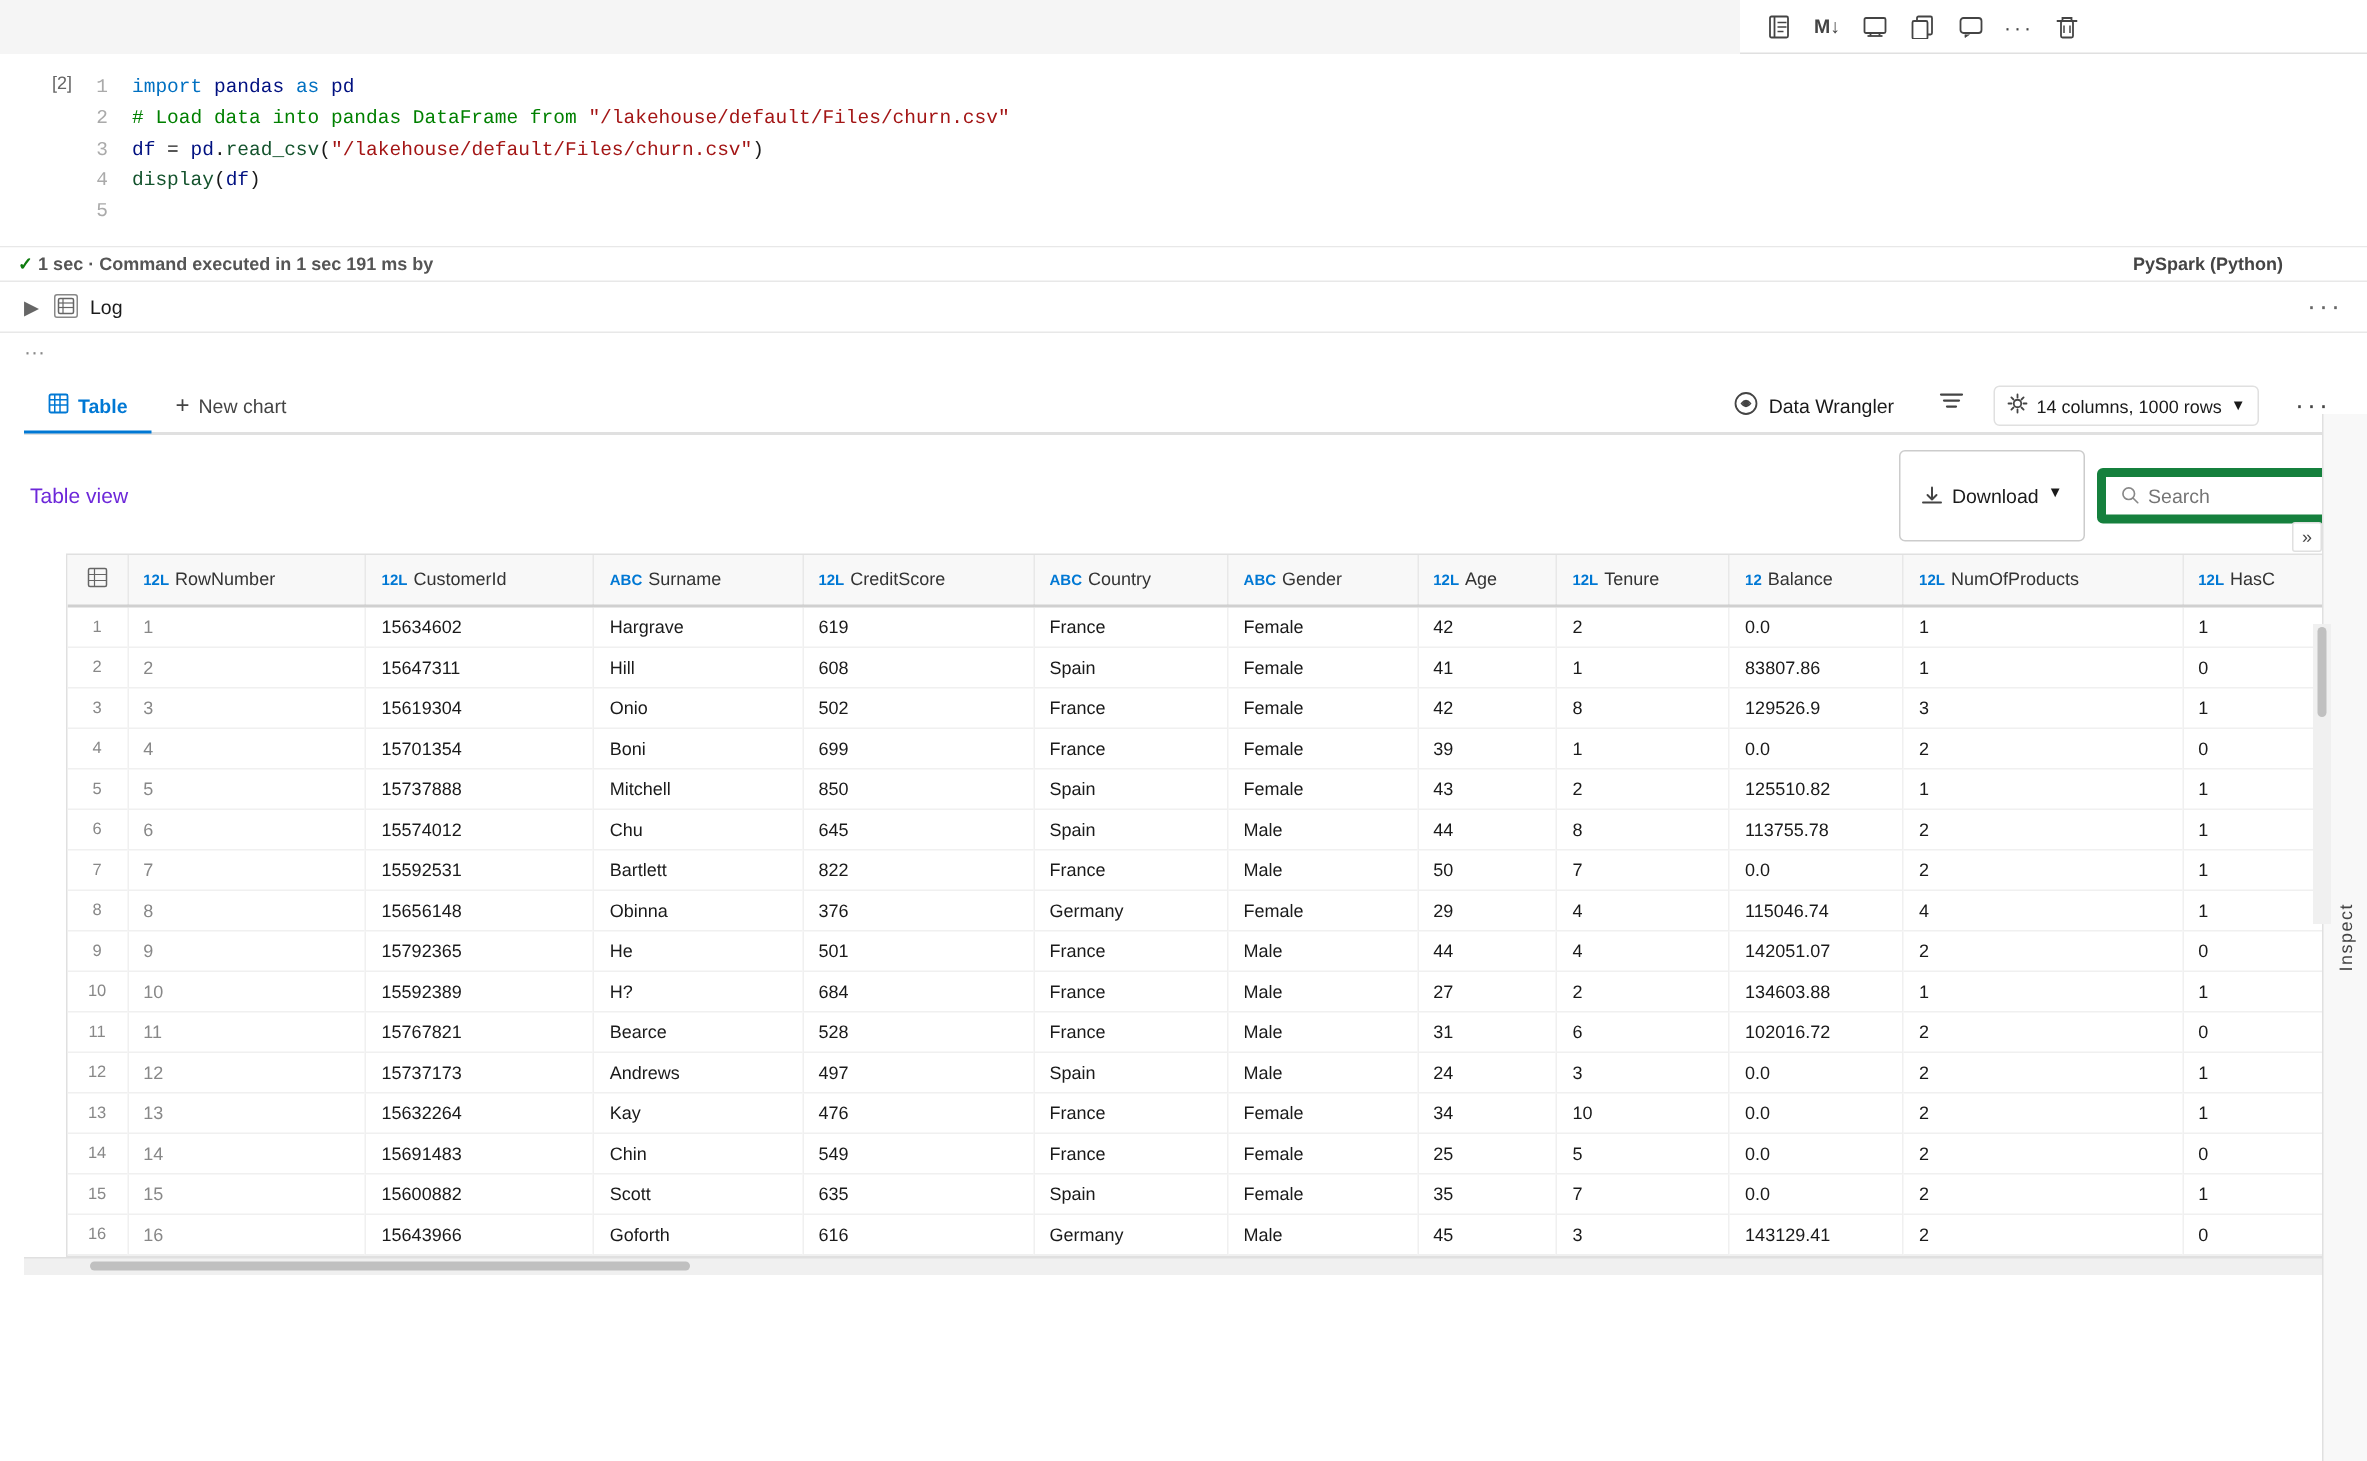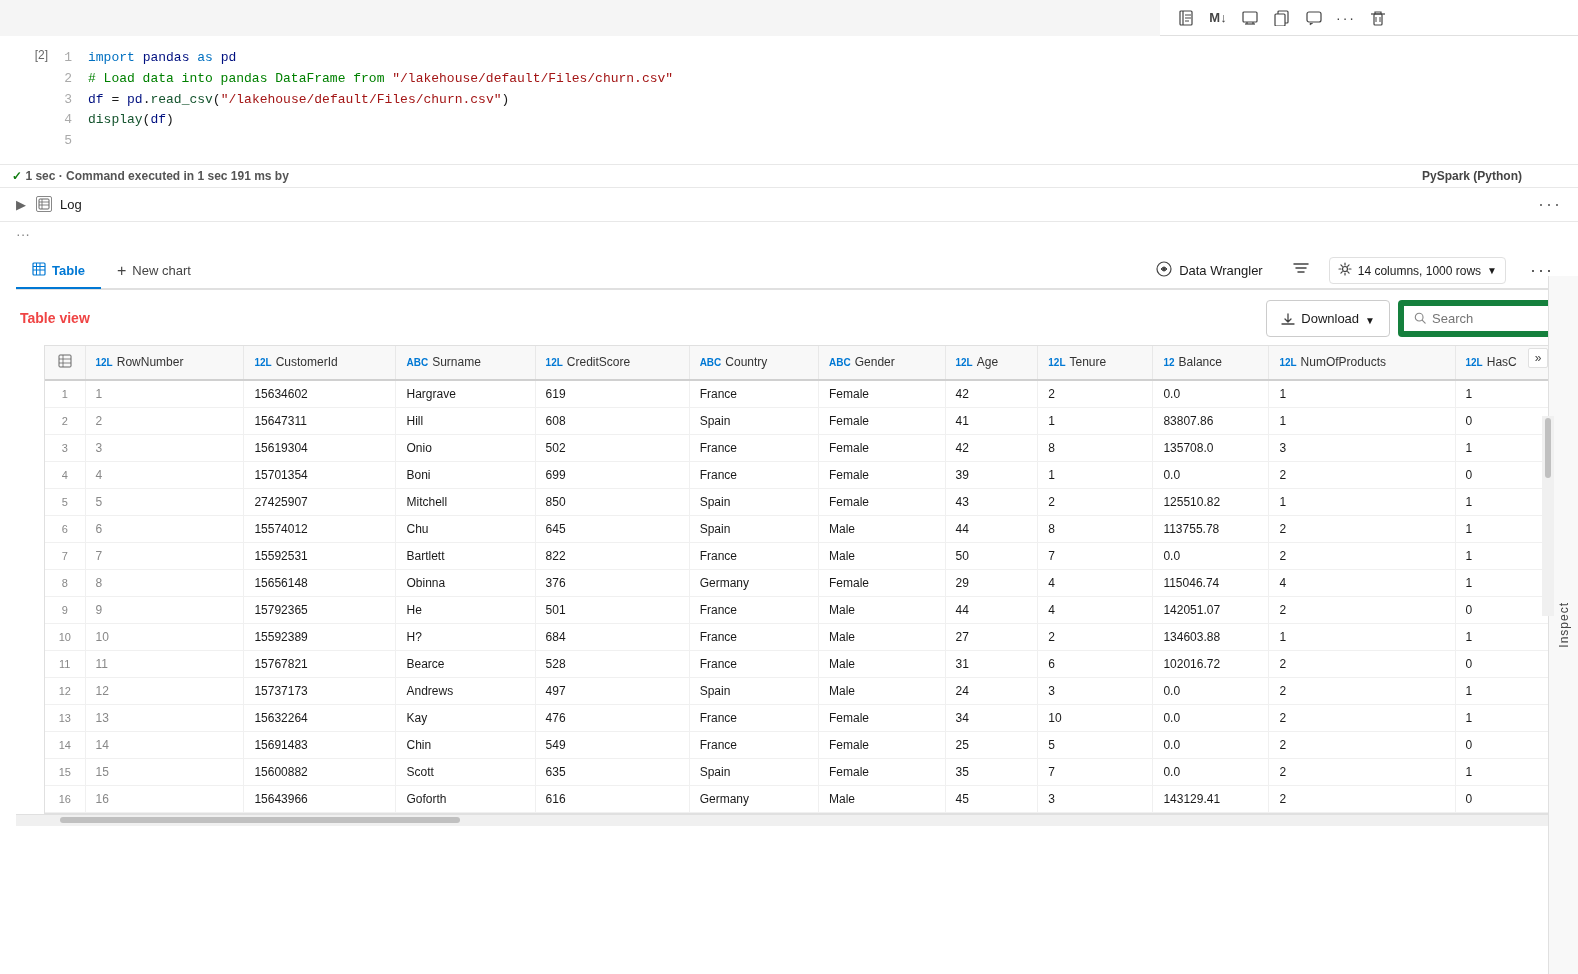--- a/index.html
+++ b/index.html
@@ -127,28 +127,28 @@
     .more-btn {
       cursor: pointer; color: #444; font-size: 18px; background: none; border: none;
       padding: 4px 8px; letter-spacing: 2px;
     }
 
     
     .table-view-header {
       display: flex; align-items: center; justify-content: space-between;
       padding: 10px 4px 8px; background: #fff;
     }
-    .table-view-title { font-size: 14px; font-weight: 700; color: #ef4444; }
+    .table-view-title { font-size: 14px; font-weight: 400; color: #6d28d9; }
 
     .table-controls {
       display: flex; align-items: center; gap: 8px;
     }
 
     .download-btn {
-      display: flex; align-items: flex-end; gap: 6px; padding: 10px 14px;
+      display: flex; align-items: flex-start; gap: 6px; padding: 22px 14px;
       border: 1px solid #ccc; border-radius: 4px; cursor: pointer;
       font-size: 13px; color: #1a1a1a; background: #fff;
     }
 
     .search-box {
       display: flex; align-items: center; gap: 6px; padding: 5px 10px;
       border: 6px solid #15803d; border-radius: 4px; background: #fff; width: 160px;
     }
     .search-input {
       border: none; outline: none; font-size: 13px; color: #1a1a1a; width: 100%;
@@ -460,42 +460,42 @@
             <tr>
               <td>3</td>
               <td>3</td>
               <td>15619304</td>
               <td>Onio</td>
               <td>502</td>
               <td>France</td>
               <td>Female</td>
               <td>42</td>
               <td>8</td>
-              <td>135708.0</td>
+              <td>129526.9</td>
               <td>3</td>
               <td>1</td>
             </tr>
             <tr>
               <td>4</td>
               <td>4</td>
               <td>15701354</td>
               <td>Boni</td>
               <td>699</td>
               <td>France</td>
               <td>Female</td>
               <td>39</td>
               <td>1</td>
               <td>0.0</td>
               <td>2</td>
               <td>0</td>
             </tr>
             <tr>
               <td>5</td>
               <td>5</td>
-              <td>27425907</td>
+              <td>15737888</td>
               <td>Mitchell</td>
               <td>850</td>
               <td>Spain</td>
               <td>Female</td>
               <td>43</td>
               <td>2</td>
               <td>125510.82</td>
               <td>1</td>
               <td>1</td>
             </tr>

